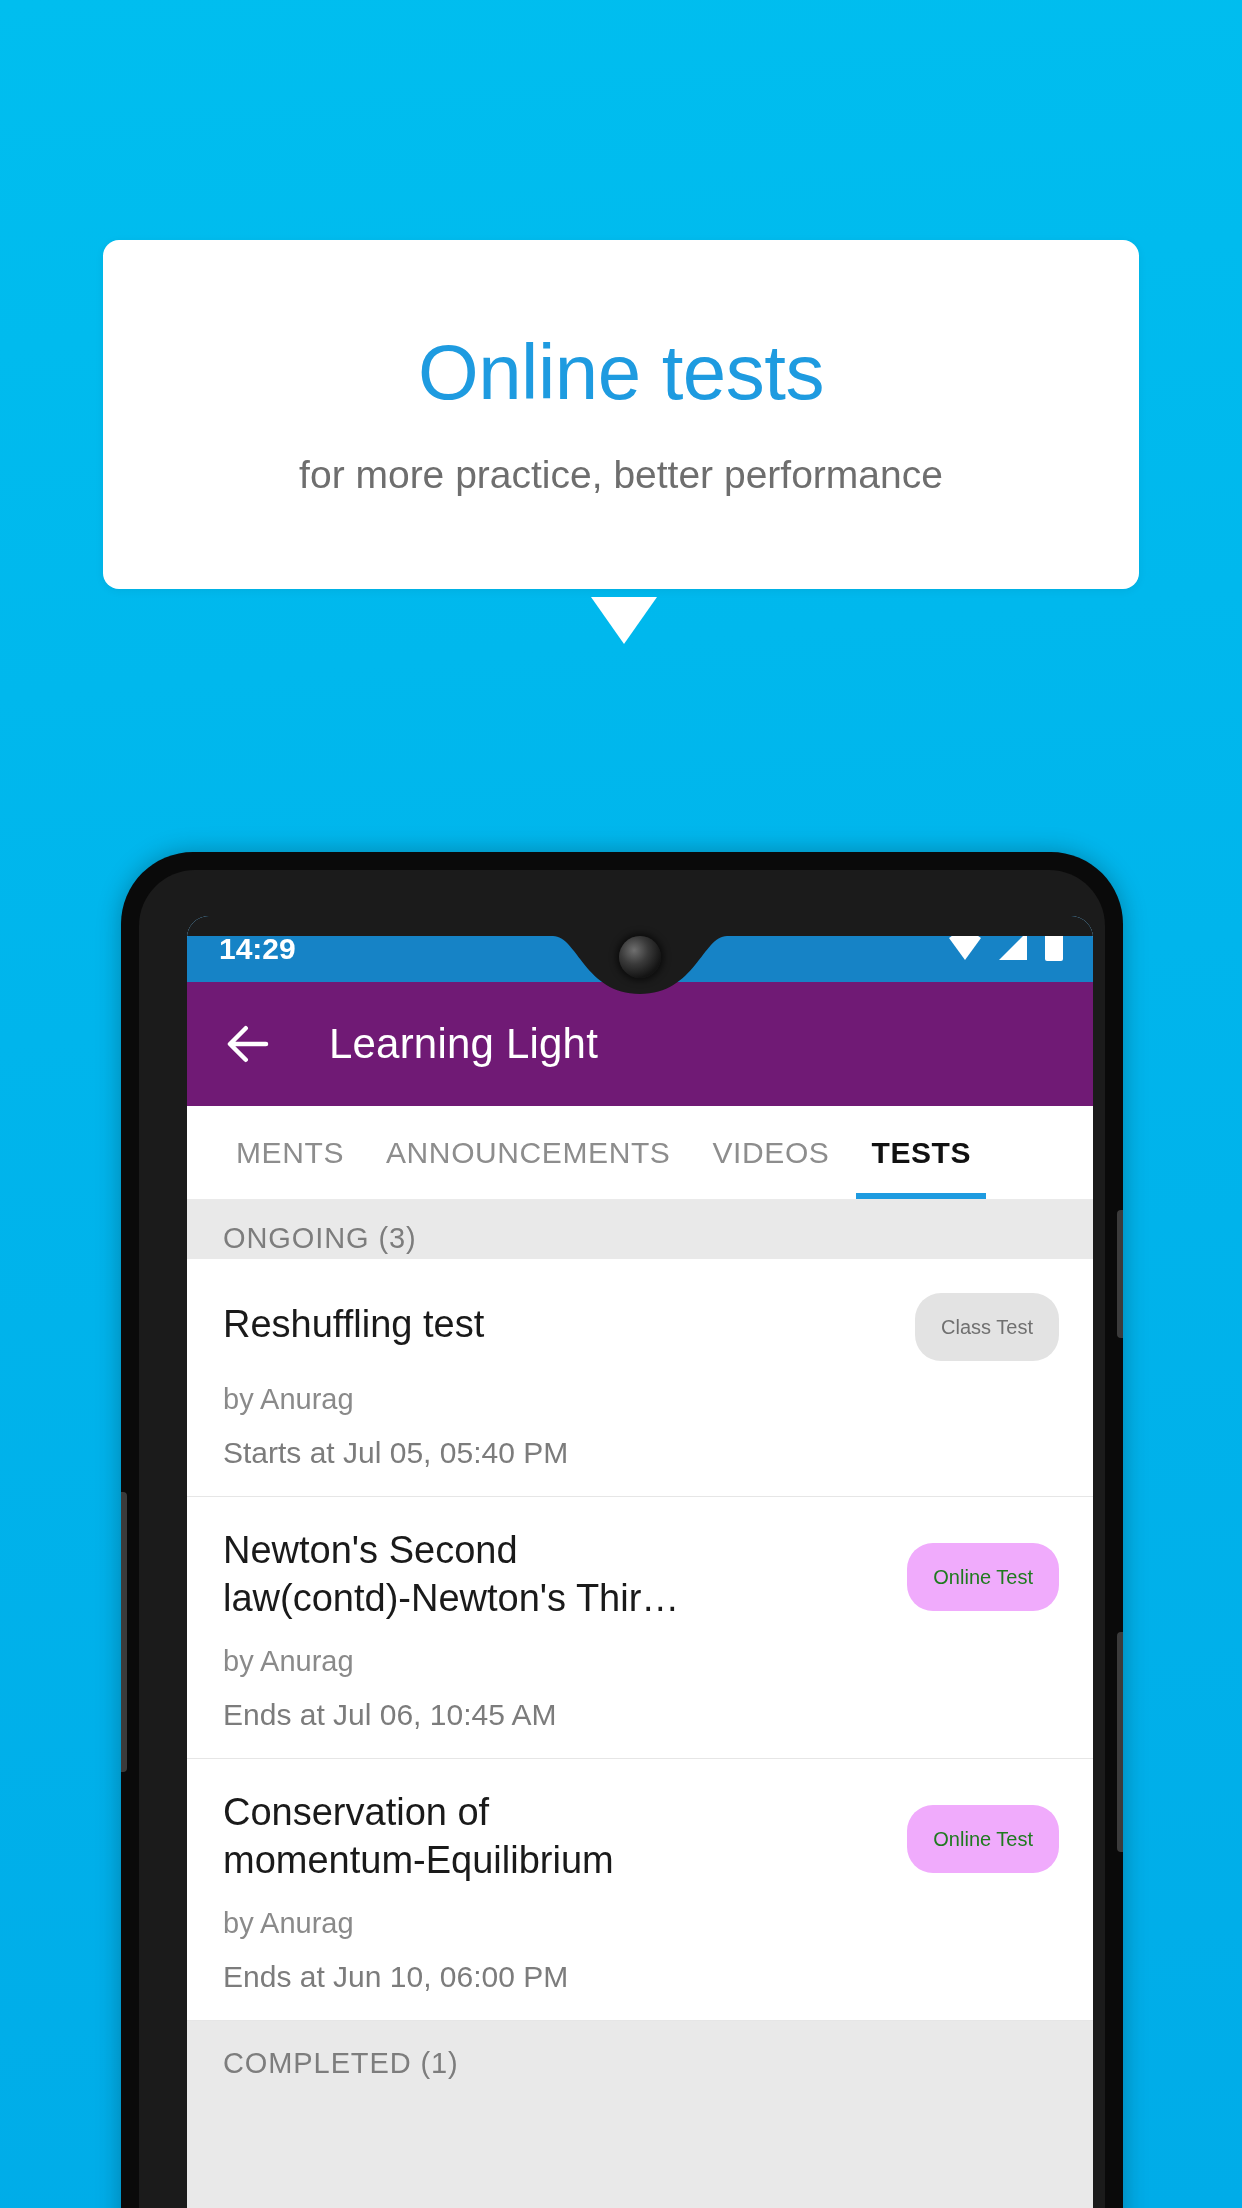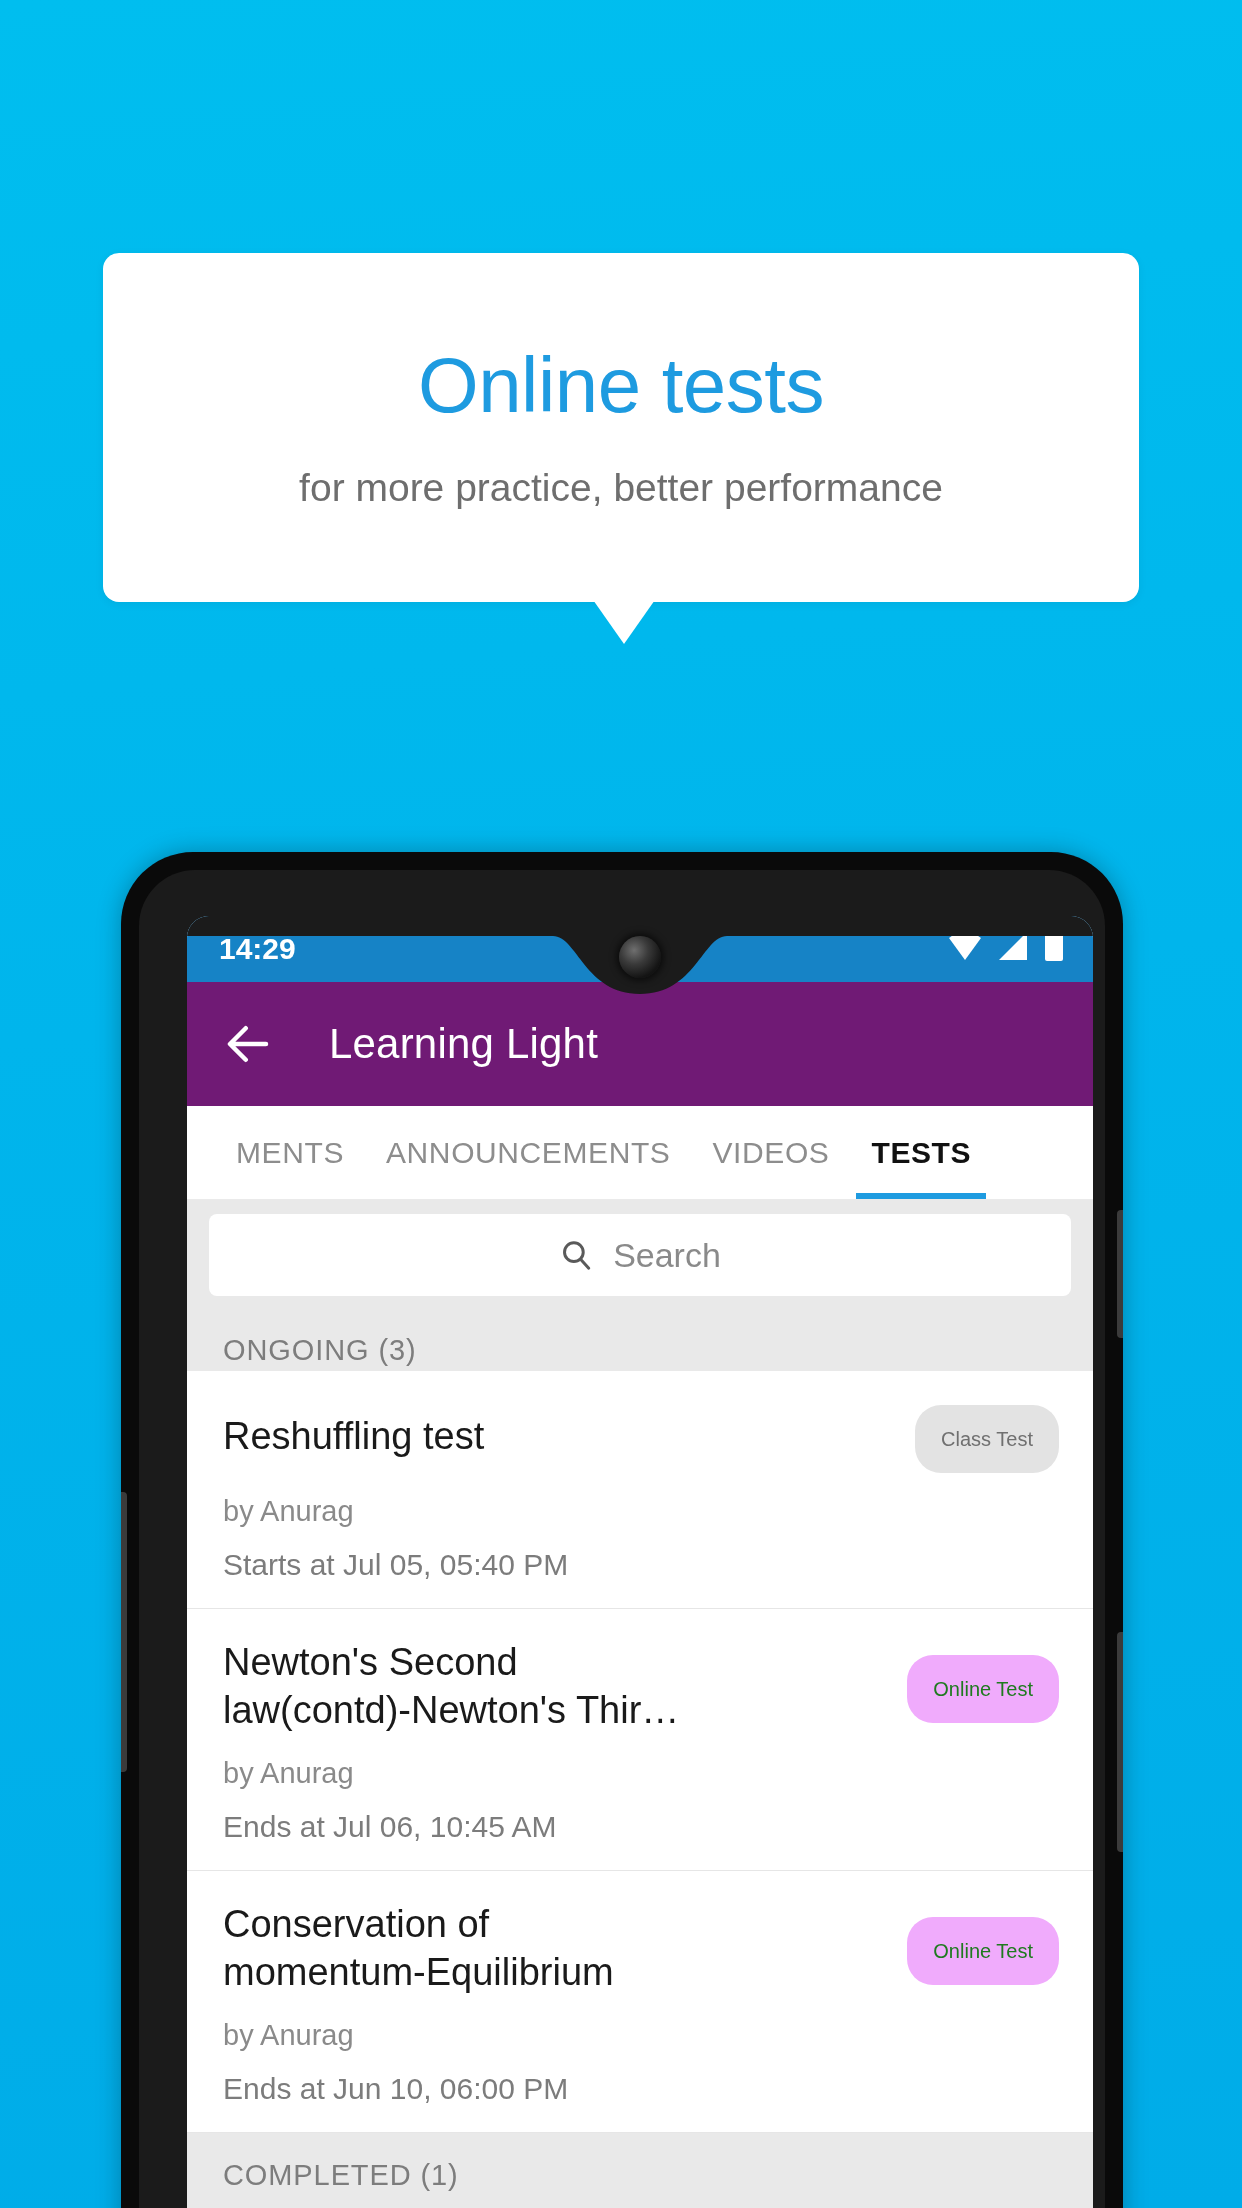--- a/index.html
+++ b/index.html
@@ -13,21 +13,21 @@
   body {
     font-family: "Liberation Sans", sans-serif;
     background: linear-gradient(175deg, #00BEEF 0%, #00B5EC 45%, #00ACE8 100%);
     position: relative;
   }
 
   
   .callout {
     position: absolute;
     left: 103px;
-    top: 253px;
+    top: 240px;
     width: 1036px;
     height: 349px;
     background: #ffffff;
     border-radius: 16px;
     box-shadow: 0 2px 10px rgba(0,0,0,0.06);
     display: flex;
     flex-direction: column;
     align-items: center;
     justify-content: center;
   }
@@ -307,31 +307,20 @@
         <div class="tab">
             <span>VIDEOS</span>
           </div>
         <div class="tab active">
             <span>TESTS</span>
           </div>
       </div>
 
       <div class="content">
 
-        <div class="searchwrap">
-          <div class="searchbar">
-            <span class="search-icon">
-              <svg width="34" height="34" viewBox="0 0 24 24" xmlns="http://www.w3.org/2000/svg">
-                <circle cx="10.5" cy="10" r="6.6" fill="none" stroke="#5a5a5a" stroke-width="2.1"></circle>
-                <path d="M15.4 15.1 L21 21.3" stroke="#5a5a5a" stroke-width="2.1" stroke-linecap="round"></path>
-              </svg>
-            </span>
-            <span class="search-placeholder">Search</span>
-          </div>
-        </div>
 
         <div class="section-header">ONGOING (3)</div>
 
         <div class="card">
           <div class="card-row">
             <div class="card-title">Reshuffling test</div>
             <div class="badge class">Class Test</div>
           </div>
           <div class="card-author">by Anurag</div>
           <div class="card-time">Starts at  Jul 05, 05:40 PM</div>

